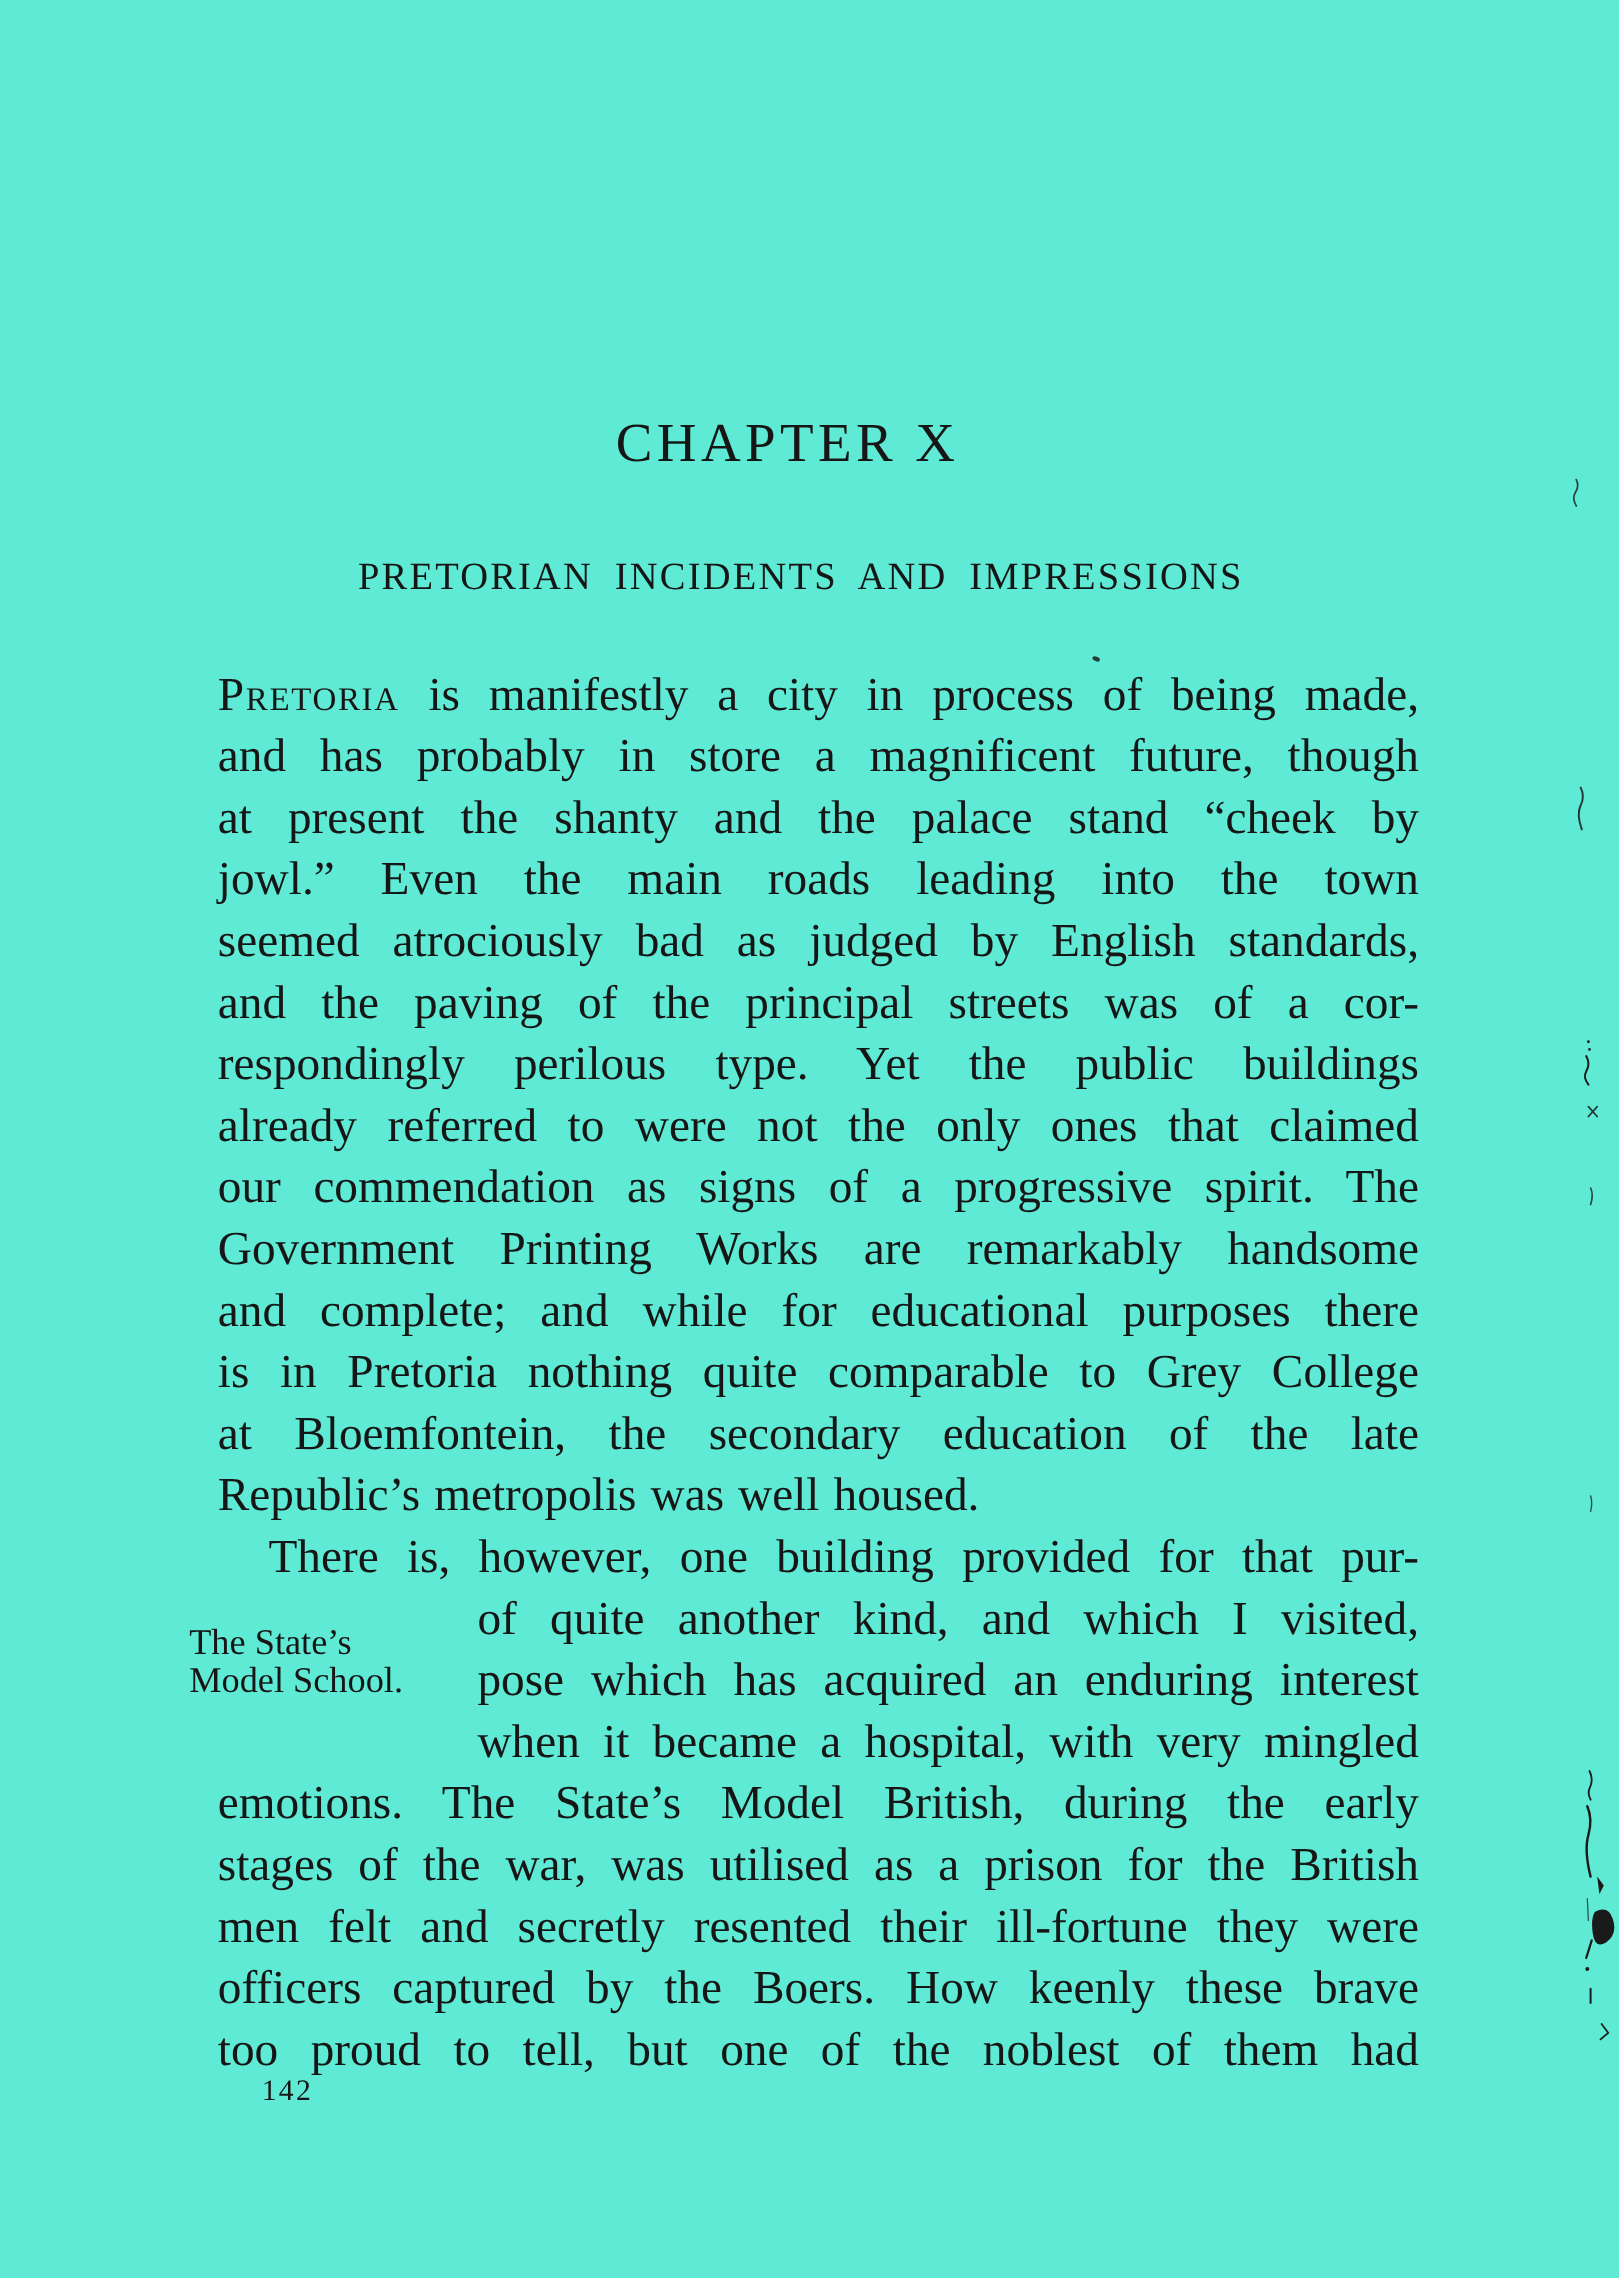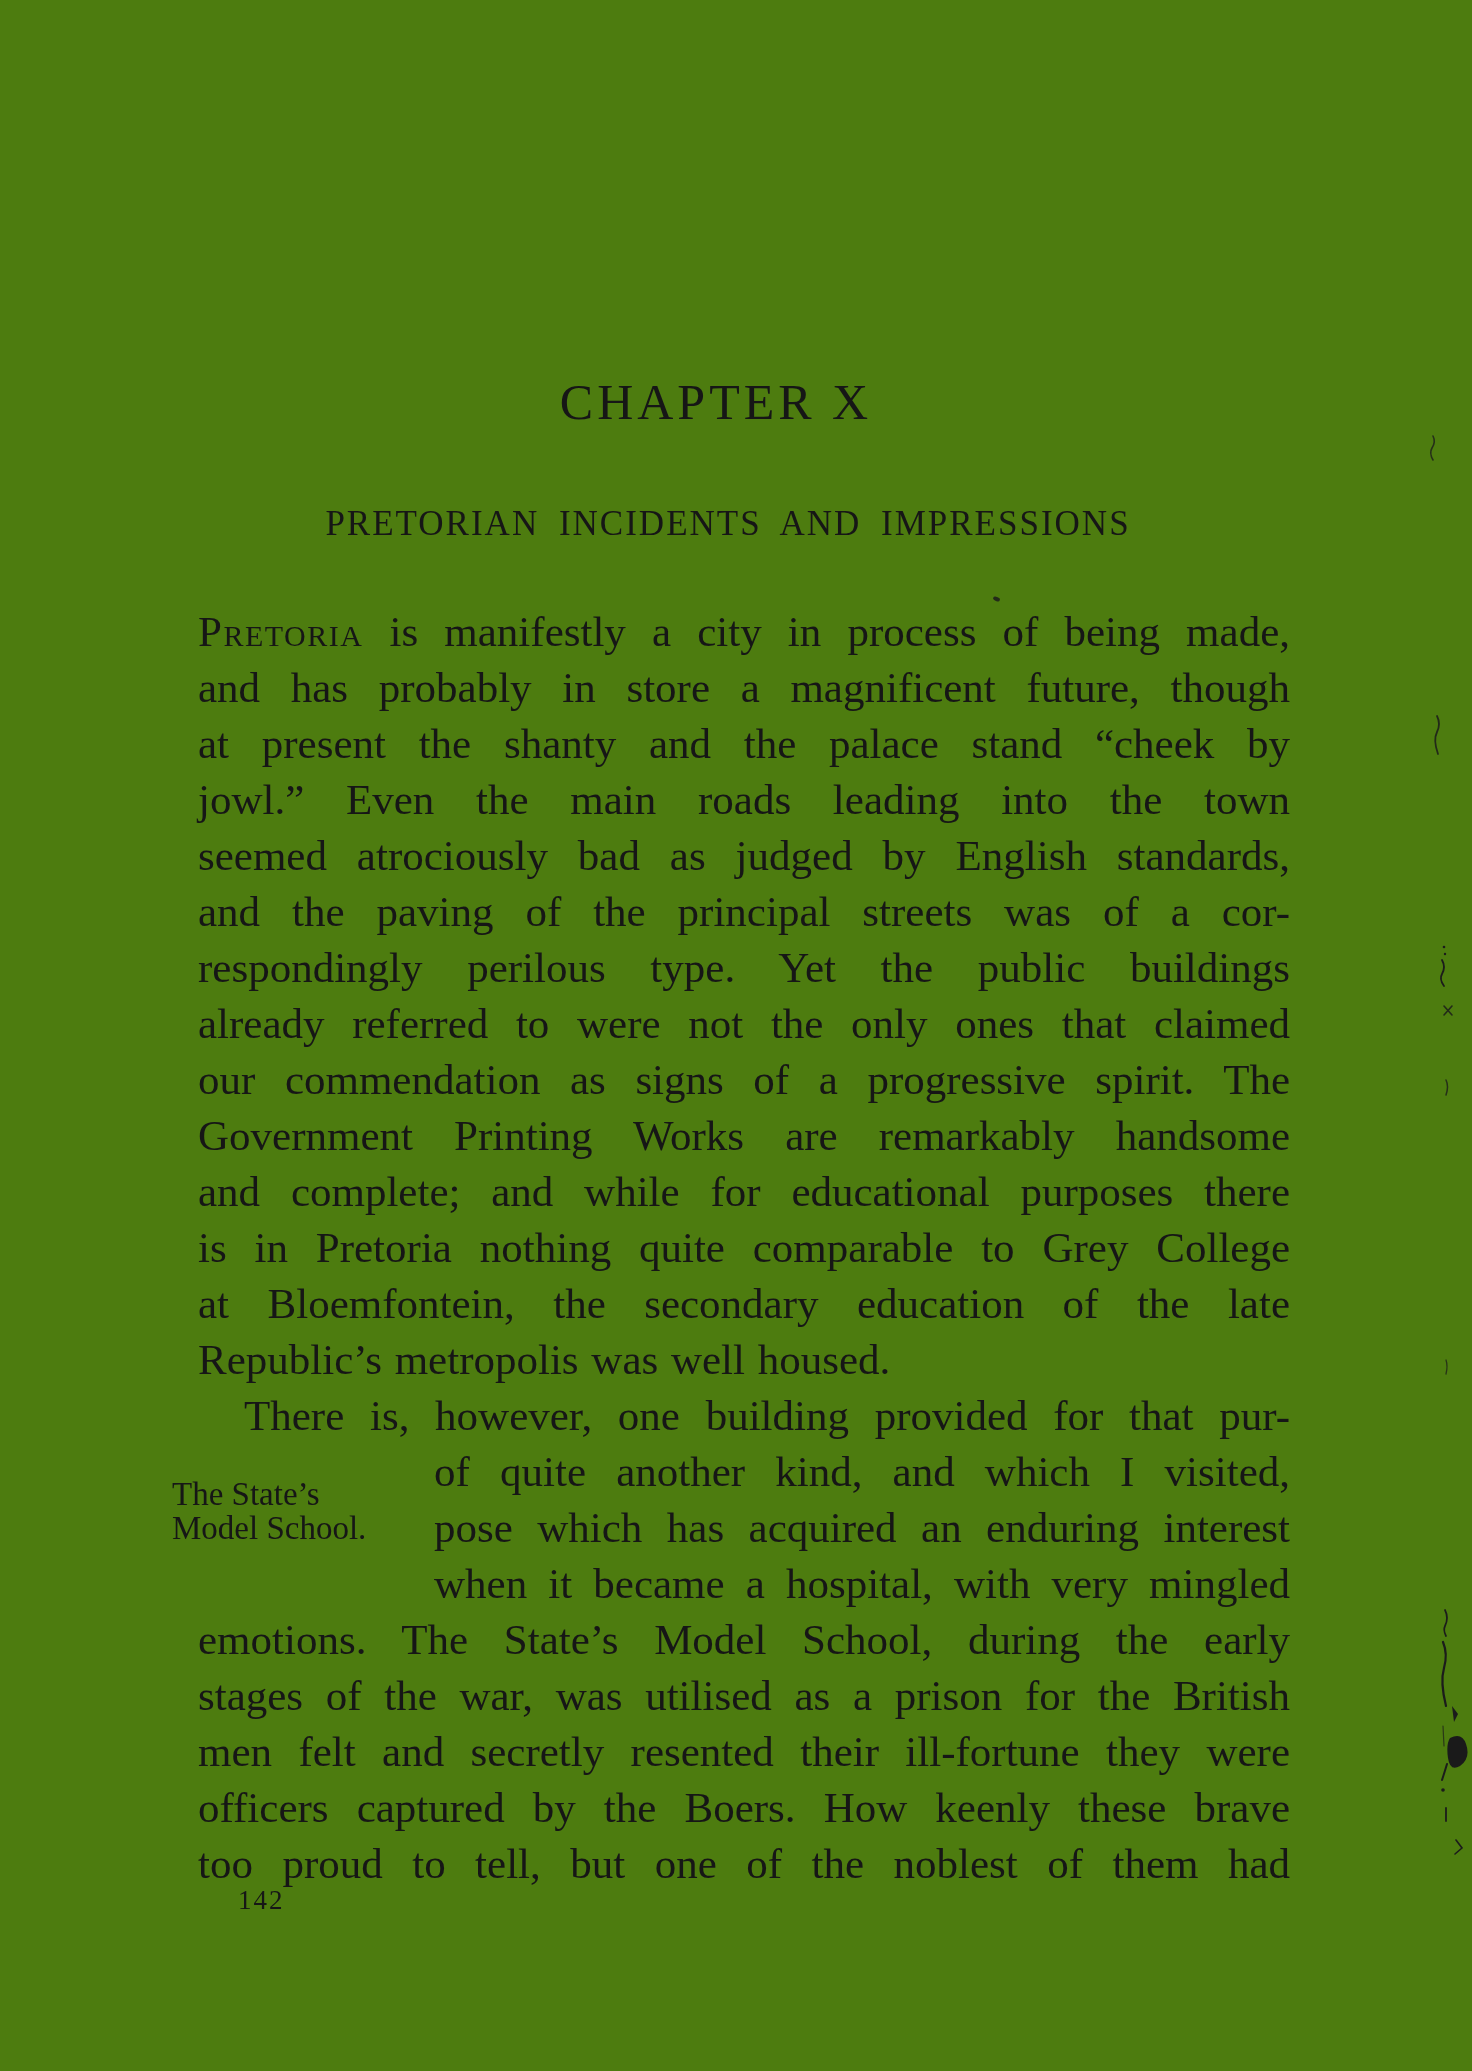--- a/index.html
+++ b/index.html
@@ -1,20 +1,20 @@
 <!DOCTYPE html>
 <html><head>
 <meta charset="utf-8">
 <style>
   html,body{margin:0;padding:0;background:#e8e8e8;}
   .page{
     position:relative;
     width:1472px;height:2071px;
     margin:0 auto;
-    background:#4d7c0f;
+    background:#5eead4;
     color:#161616;
     font-family:"Liberation Serif", serif;
     overflow:hidden;
   }
   .chapter-heading{
     position:absolute;
     left:170px;width:1092px;top:374px;
     text-align:center;
     font-size:50px;line-height:56px;
     letter-spacing:4px;
@@ -87,21 +87,21 @@
     <div class="line">our commendation as signs of a progressive spirit. The</div>
     <div class="line">Government Printing Works are remarkably handsome</div>
     <div class="line">and complete; and while for educational purposes there</div>
     <div class="line">is in Pretoria nothing quite comparable to Grey College</div>
     <div class="line">at Bloemfontein, the secondary education of the late</div>
     <div class="line end">Republic’s metropolis was well housed.</div>
     <div class="line indent">There is, however, one building provided for that pur-</div>
     <div class="line narrow">of quite another kind, and which I visited,</div>
     <div class="line narrow">pose which has acquired an enduring interest</div>
     <div class="line narrow">when it became a hospital, with very mingled</div>
-    <div class="line">emotions. The State’s Model School, during the early</div>
+    <div class="line">emotions. The State’s Model British, during the early</div>
     <div class="line">stages of the war, was utilised as a prison for the British</div>
     <div class="line">men felt and secretly resented their ill-fortune they were</div>
     <div class="line">officers captured by the Boers. How keenly these brave</div>
     <div class="line">too proud to tell, but one of the noblest of them had</div>
   </div>
 
   <div class="margin-note">
     <div>The State’s</div>
     <div>Model School.</div>
   </div>

